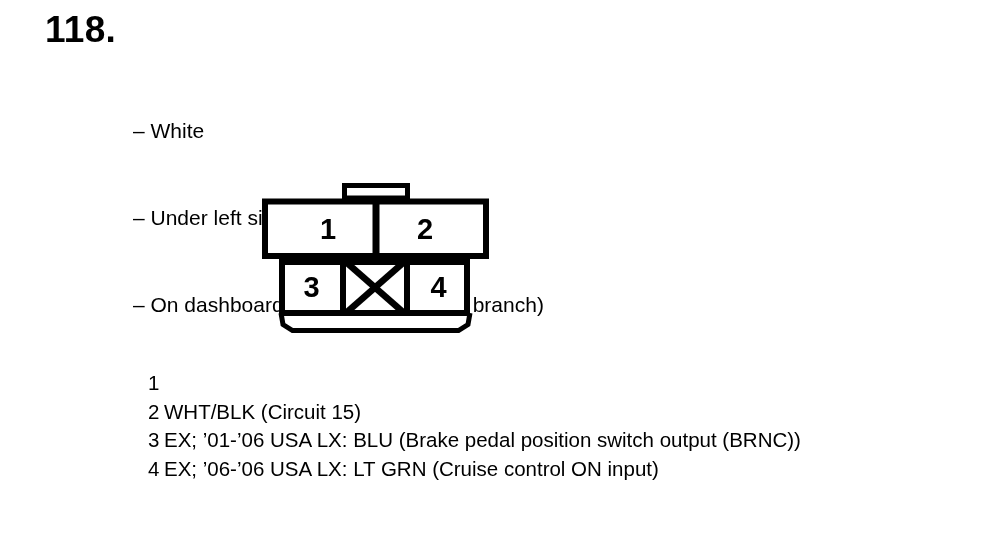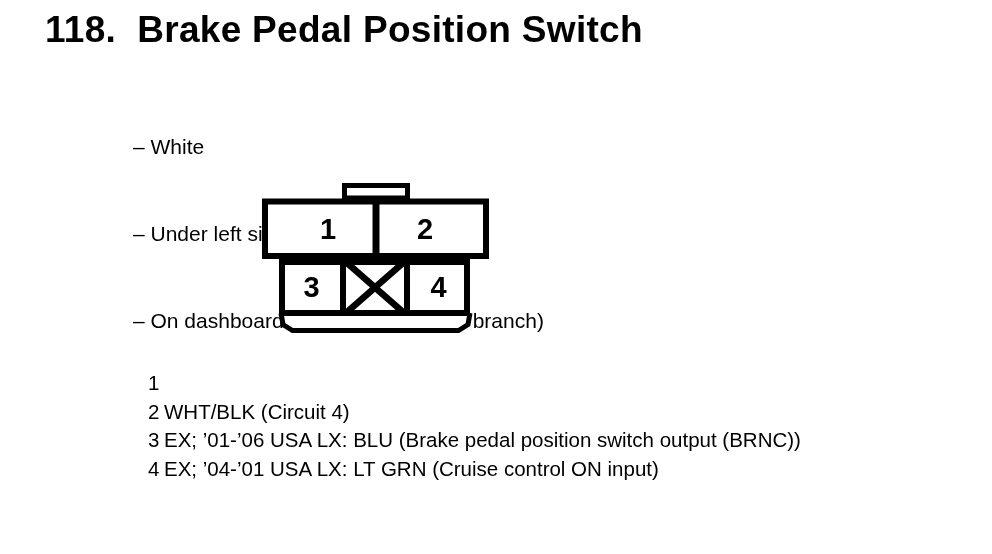--- a/index.html
+++ b/index.html
@@ -28,21 +28,21 @@
     white-space: nowrap;
     line-height: 1;
   }
   .sec-num {
     display: inline-block;
     margin-right: 21px;
   }
   .notes {
     position: absolute;
     left: 133px;
-    top: 74px;
+    top: 58px;
     font-size: 21px;
     line-height: 29px;
     white-space: pre;
   }
   .connector {
     position: absolute;
     left: 262px;
     top: 183px;
   }
   .connector text {
@@ -68,21 +68,20 @@
     flex: 0 0 16px;
   }
 </style>
 </head>
 <body>
 
 <div class="sheet">
 
   <div class="heading">
     <span class="sec-num">118.</span>
-    <span class="sec-title">Brake Pedal Position Switch</span>
   </div>
 
   <div class="notes">
     <div class="note">– White</div>
     <div class="note">– Under left side of dash</div>
     <div class="note">– On dashboard wire harness A (left branch)</div>
   </div>
 
   <svg class="connector" width="227" height="151" viewBox="0 0 227 151" aria-hidden="true">
 
@@ -105,25 +104,25 @@
     <text x="49.5" y="114" text-anchor="middle">3</text>
     <text x="176.5" y="114" text-anchor="middle">4</text>
   </svg>
 
   <div class="legend">
     <div class="legend-row">
       <span class="pin-num">1</span>
     </div>
     <div class="legend-row">
       <span class="pin-num">2</span>
-      <span class="pin-desc">WHT/BLK (Circuit 4)</span>
+      <span class="pin-desc">WHT/BLK (Circuit 15)</span>
     </div>
     <div class="legend-row">
       <span class="pin-num">3</span>
       <span class="pin-desc">EX; ’01-’06 USA LX: BLU (Brake pedal position switch output (BRNC))</span>
     </div>
     <div class="legend-row">
       <span class="pin-num">4</span>
-      <span class="pin-desc">EX; ’04-’01 USA LX: LT GRN (Cruise control ON input)</span>
+      <span class="pin-desc">EX; ’06-’06 USA LX: LT GRN (Cruise control ON input)</span>
     </div>
   </div>
 
 </div>
 
 </body></html>

